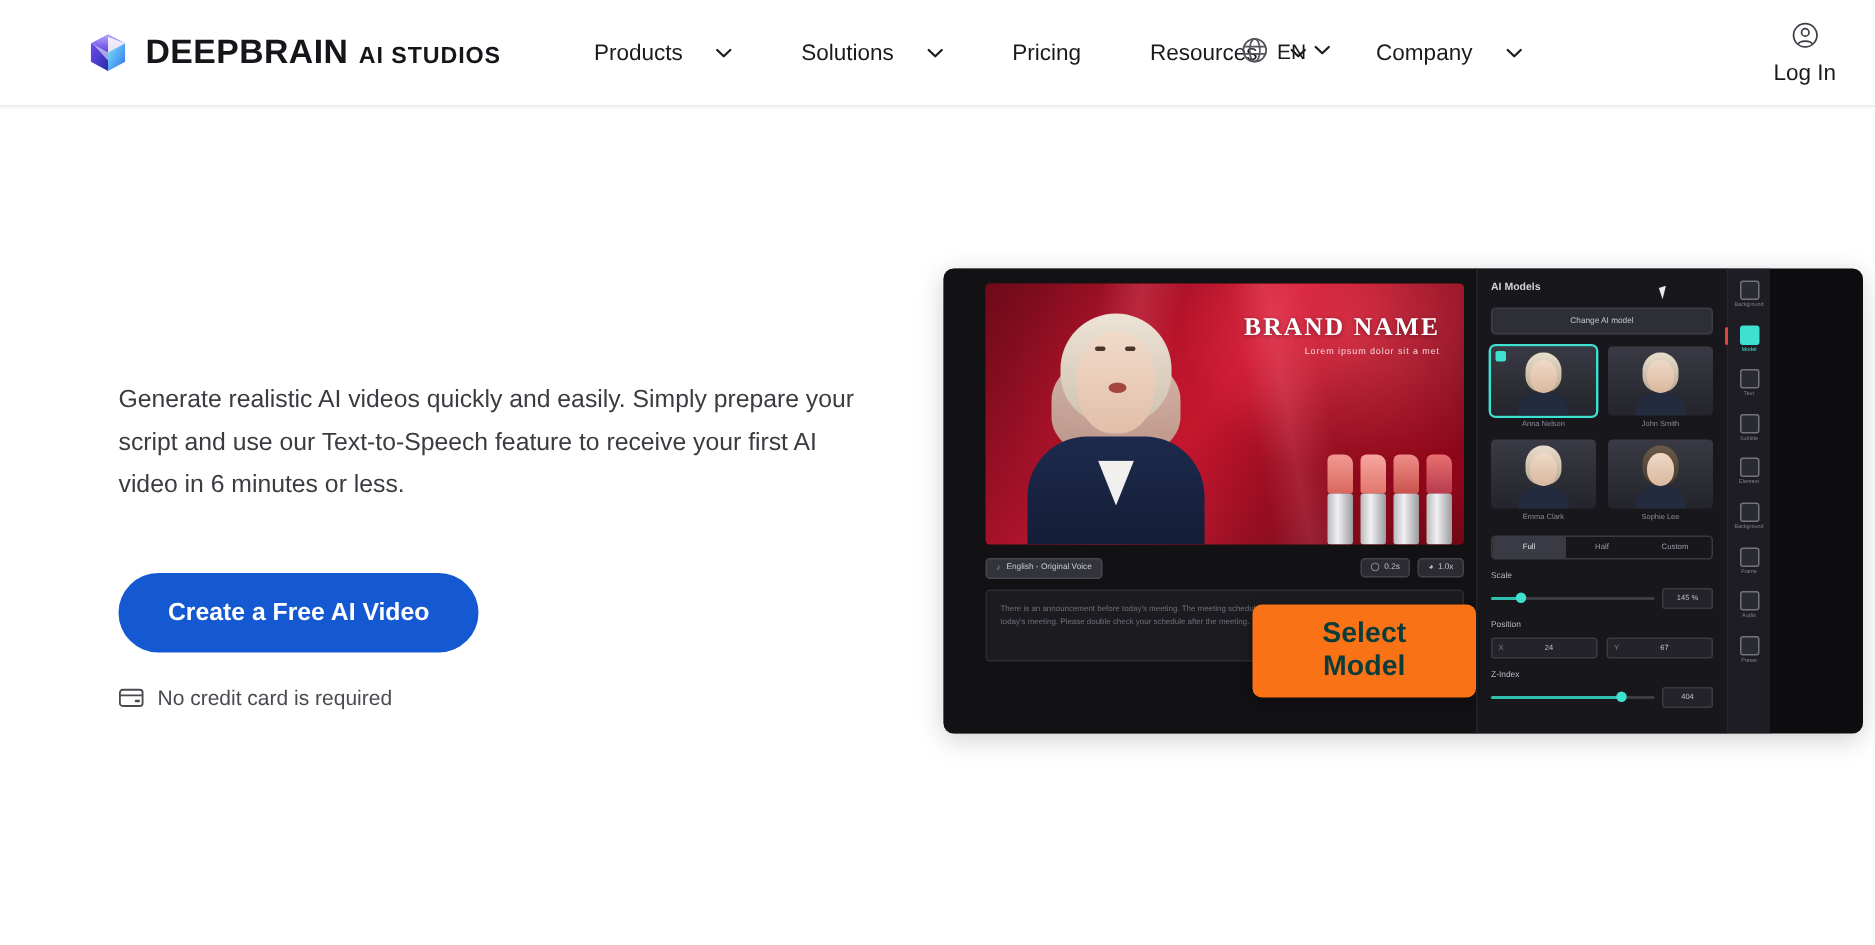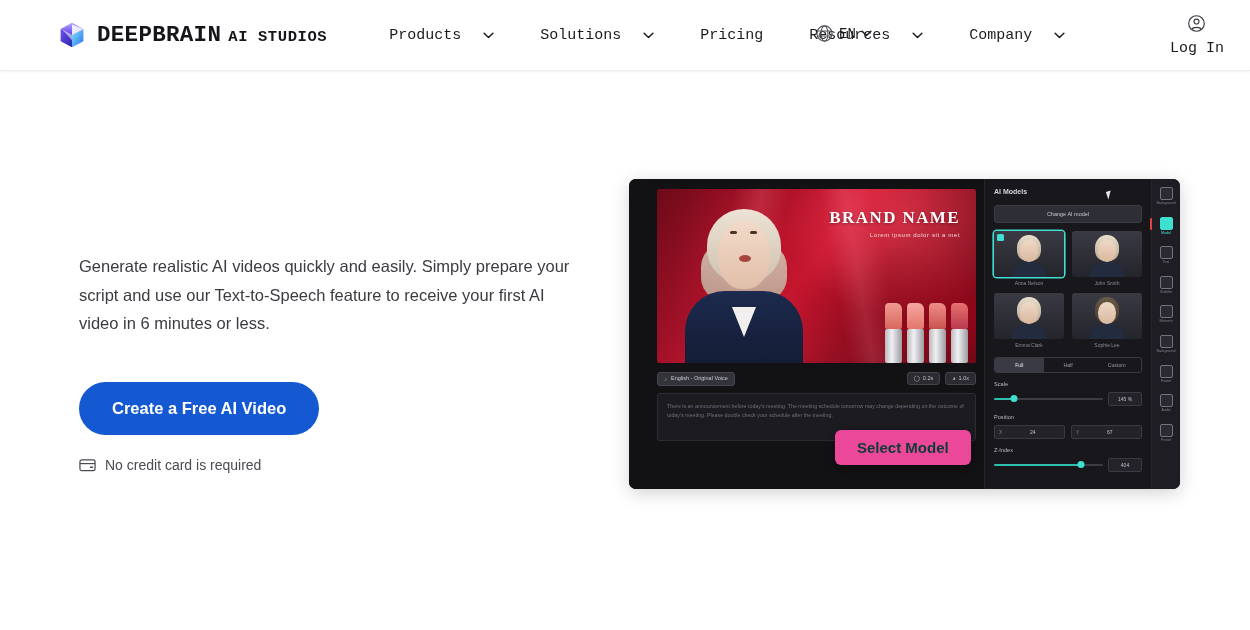--- a/index.html
+++ b/index.html
@@ -14,21 +14,20 @@
   .header {
     position:relative;
     height:71px;
     width:100%;
     background:#ffffff;
     border-bottom:1px solid #ececef;
     box-shadow:0 1px 3px rgba(0,0,0,.05);
     display:flex;
     align-items:center;
     z-index:20;
-    font-family:Liberation Mono, monospace;
   }
   .brand {
     display:flex; align-items:center; gap:11px;
     margin-left:58px;
   }
   .logo-cube { width:28px; height:28px; display:block; }
   .brand-name {
     font-size:22.5px; font-weight:700; letter-spacing:.3px;
     color:#16161a; line-height:1;
   }
@@ -115,21 +114,21 @@
     margin-top:22px;
     display:flex; align-items:center; gap:9px;
     font-size:14px; color:#4a4a51;
   }
   .card-ic { width:17px; height:14px; display:block; }
 
   
   .preview {
     position:absolute;
     left:629px; top:108px;
-    width:551px; height:310px;
+    width:613px; height:310px;
     background:#0d0d10;
     border-radius:7px;
     overflow:hidden;
     box-shadow:0 4px 18px rgba(0,0,0,.18);
   }
   .app {
     position:absolute; inset:0;
     display:flex;
   }
   
@@ -270,22 +269,22 @@
     border-radius:3px;
     padding:8px 9px;
     height:48px;
   }
   .script-box p {
     font-size:5.3px; line-height:9px; color:#6f6f7b;
   }
   .select-model-btn {
     position:absolute;
     left:206px; bottom:24px;
-    background:#ec4899; color:#0d3b3a;
-    font-weight:700; font-size:15px;
+    background:#f97316; color:#0d3b3a;
+    font-weight:700; font-size:19px;
     border:none; border-radius:6px;
     padding:9px 22px; cursor:pointer;
     font-family:inherit;
     box-shadow:0 2px 8px rgba(0,0,0,.35);
     z-index:9;
   }
 
   
   .panel {
     width:167px; flex:none;

